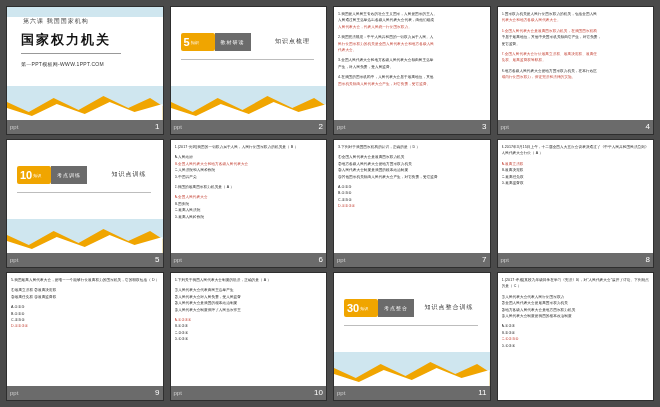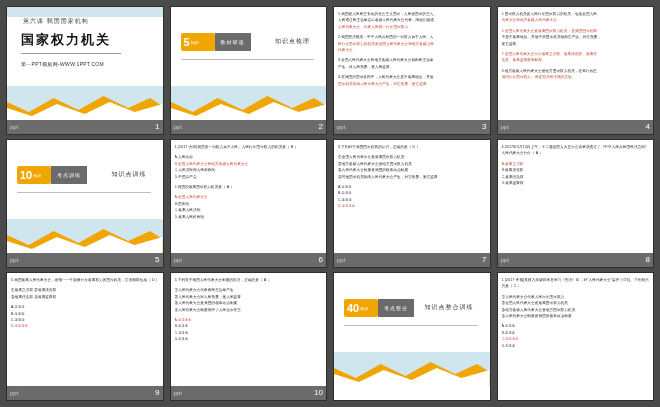--- a/index.html
+++ b/index.html
@@ -288,37 +288,41 @@
       </div>
       <div class="footer">
         <span class="fl">ppt</span>
         <span class="fr">10</span>
       </div>
     </div>
     <div class="slide">
       <div class="canvas">
         <div class="sec">
           <div class="badge">
-            <span class="num">40</span>
+            <span class="num">30</span>
             <span class="cn">知识</span>
           </div>
           <div class="tagbox">
             <span>考点整合</span>
           </div>
         </div>
         <div class="sec-title">知识点整合训练</div>
         <div class="sec-rule"></div>
         <div class="wave">
           <div class="sky"></div>
           <svg viewBox="0 0 100 34" preserveAspectRatio="none">
             <polygon points="0,34 0,16 14,26 30,12 46,24 62,10 78,22 92,12 100,20 100,34" fill="#f0a500"></polygon>
             <polygon points="0,34 0,22 16,30 32,18 50,28 66,16 82,26 100,18 100,34" fill="#ffffff"></polygon>
           </svg>
         </div>
       </div>
+      <div class="footer">
+        <span class="fl">ppt</span>
+        <span class="fr">11</span>
+      </div>
     </div>
     <div class="slide">
       <div class="canvas">
         <div class="body">
           <div class="ln">1.(2017·孝感)某校九年级同学在学习《宪法》时，对"人民代表大会"展开了讨论。下列观点正确</div>
           <div class="ln">的是（  C  ）</div>
           <div class="ln blank"></div>
           <div class="ln">①人民代表大会代表人民行使国家权力</div>
           <div class="ln">②全国人民代表大会是最高国家权力机关</div>
           <div class="ln">③地方各级人民代表大会是地方国家权力机关</div>

